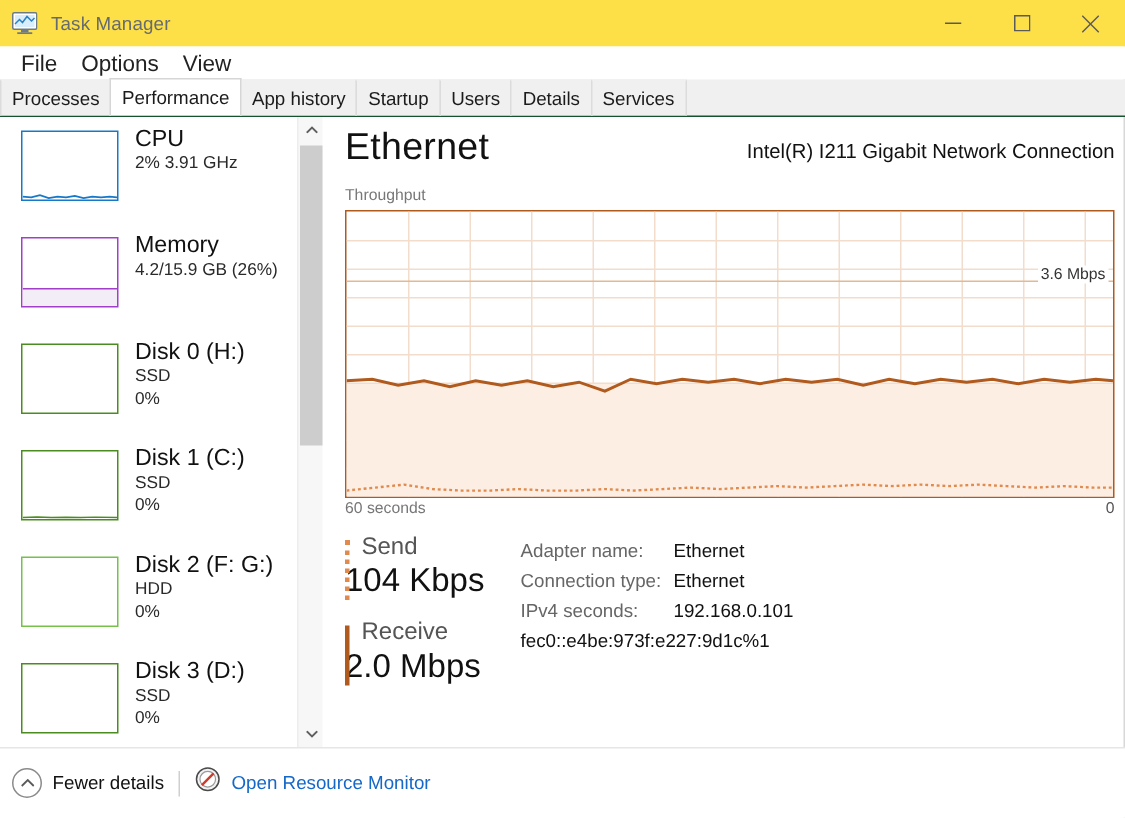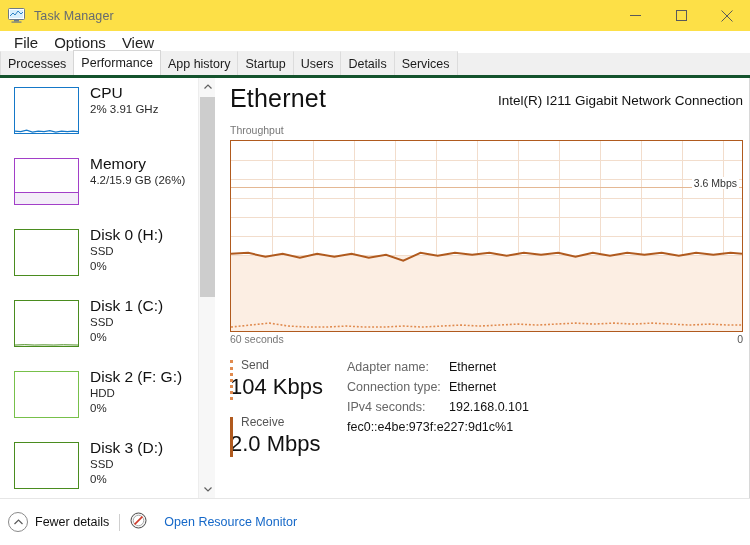--- a/index.html
+++ b/index.html
@@ -38,21 +38,21 @@
   }
   .menuitem {
     font-size: 15px; color: #222; padding: 1px 8px; margin-left: 0px;
   }
   .menuitem:first-child { margin-left: 6px; }
 
   
   .tabstrip {
     position: absolute; left: 0; top: 53px; width: 750px; height: 25px;
     background: #f0f0f0;
-    border-bottom: 3px solid #14532d;
+    border-bottom: 1px solid #14532d;
     display: flex; align-items: flex-end;
   }
   .tab {
     height: 24px; line-height: 24px;
     padding: 0 7px;
     font-size: 12.5px; color: #1b1b1b;
     background: #f0f0f0;
     border-left: 1px solid #dcdcdc;
     border-right: 1px solid #dcdcdc;
     border-top: 1px solid #f0f0f0;
@@ -158,21 +158,21 @@
   .gf-right { position: absolute; right: 0; top: 0; font-size: 10.5px; color: #555; }
 
   
   .stats { position: relative; margin: 8px 0 0 14px; height: 120px; }
   .stat-block { position: absolute; left: 0; }
   .stat-bar {
     position: absolute; left: 0; top: 3px; width: 3px; height: 40px;
   }
   .stat-bar.dotted { border-left: 3px dotted #e08a4e; }
   .stat-bar.solid  { background: #b05a1e; }
-  .stat-label { margin-left: 11px; font-size: 12px; color: #555; line-height: 16px; }
+  .stat-label { margin-left: 11px; font-size: 16px; color: #555; line-height: 16px; }
   .stat-value { font-size: 22px; color: #111; font-weight: 300; line-height: 28px; }
 
   .info { position: absolute; left: 117px; top: 0; }
   .info-row { display: flex; line-height: 20px; }
   .info-key { width: 102px; font-size: 12.5px; color: #666; }
   .info-val { font-size: 12.5px; color: #111; }
 
   
   .footer {
     position: absolute; left: 0; bottom: 0; width: 750px; height: 47px;
@@ -180,21 +180,21 @@
     display: flex; align-items: center;
   }
   .fewer { display: flex; align-items: center; margin-left: 8px; }
   .chev-circle {
     width: 20px; height: 20px; border-radius: 50%;
     border: 1px solid #8a8a8a;
     display: flex; align-items: center; justify-content: center;
   }
   .fewer-label { margin-left: 7px; font-size: 12.5px; color: #111; }
   .divider { width: 1px; height: 17px; background: #cfcfcf; margin: 0 10px; }
-  .resmon { display: flex; align-items: center; gap: 10px; }
+  .resmon { display: flex; align-items: center; }
   .resmon-label { margin-left: 7px; font-size: 12.5px; color: #1568c8; }
 </style>
 </head>
 <body>
 
 <div class="window">
 
   <div class="titlebar">
     <div class="tb-icon">
       <svg width="17" height="15" viewBox="0 0 17 15">

